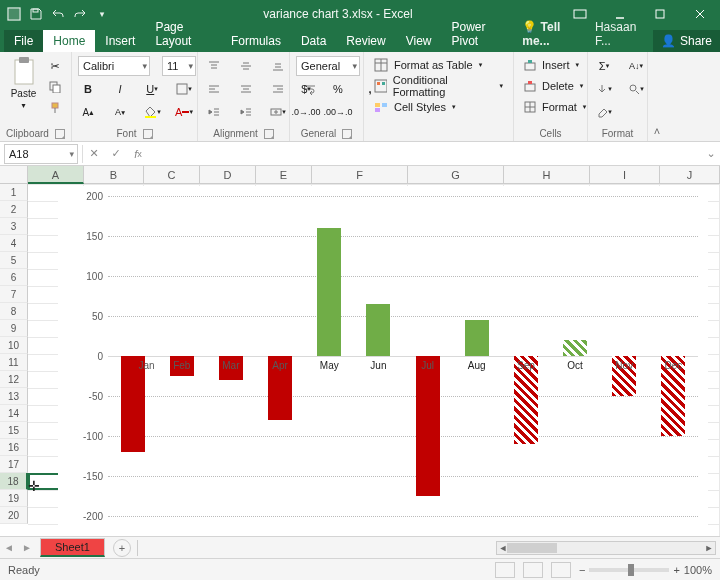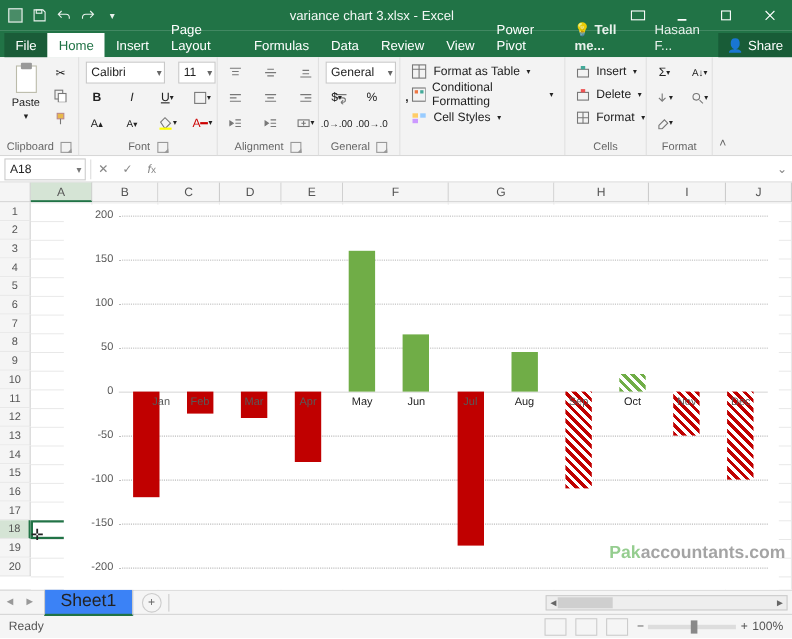--- a/index.html
+++ b/index.html
@@ -78,21 +78,21 @@
 .bar.green { background:#70ad47; }
 .bar.red { background:#c00000; }
 .bar.hatch-red { background: repeating-linear-gradient(45deg,#c00000 0,#c00000 3px,#fff 3px,#fff 6px); }
 .bar.hatch-green { background: repeating-linear-gradient(45deg,#70ad47 0,#70ad47 3px,#fff 3px,#fff 6px); }
 .xlabel { position:absolute; font-size:10px; color:#595959; transform:translateX(-50%); }
 .xlabel.dark { color:#222; }
 
 
 .sheetbar { height:22px; border-top:1px solid #d4d4d4; display:flex; align-items:center; background:#f5f5f5;}
 .navbtn { width:18px; height:18px; display:flex; align-items:center; justify-content:center; color:#999; font-size:10px;}
-.sheettab { padding:2px 14px; background:#3b82f6; border:1px solid #ccc; border-bottom:2px solid #217346; font-size:16px; margin-left:4px;}
+.sheettab { padding:2px 14px; background:#ef4444; border:1px solid #ccc; border-bottom:2px solid #217346; font-size:11px; margin-left:4px;}
 .addsheet { width:18px; height:18px; border:1px solid #ccc; border-radius:50%; display:flex; align-items:center; justify-content:center; margin-left:8px; font-size:11px; color:#666;}
 .sheetbar .spacer{flex:1;}
 .hscroll { width:220px; height:14px; background:#eee; border:1px solid #ccc; position:relative; margin-right:4px;}
 .hscroll .thumb{position:absolute; left:10px; top:1px; width:50px; height:10px; background:#cfcfcf;}
 .hscroll .arr{position:absolute;top:0;width:12px;height:12px;display:flex;align-items:center;justify-content:center;font-size:9px;color:#666;}
 
 
 .statusbar { height:22px; background:#f5f5f5; border-top:1px solid #d4d4d4; display:flex; align-items:center; padding:0 8px; font-size:11px; color:#555; gap:8px;}
 .statusbar .spacer{flex:1;}
 .viewbtn{width:20px;height:16px;border:1px solid #ccc;}
@@ -571,21 +571,20 @@
               <div class="bar hatch-red" style="left: 554.25px; top: 170px; height: 40px;"></div>
               <div class="xlabel" style="left: 566.25px; top: 174px;">Nov</div>
               <div class="bar hatch-red" style="left: 603.417px; top: 170px; height: 80px;"></div>
               <div class="xlabel" style="left: 615.417px; top: 174px;">Dec</div>
             </div>
         </div>
       </div>
     </div>
   </div>
 
-  <div class="watermark"><span class="g">Pak</span><span>accountants.com</span></div>
 </div>
 
 <div class="sheetbar">
   <div class="navbtn">◄</div>
   <div class="navbtn">►</div>
   <div class="sheettab">Sheet1</div>
   <div class="addsheet">+</div>
   <div style="width:1px;height:16px;background:#ccc;margin:0 6px;"></div>
   <div class="spacer"></div>
   <div class="hscroll">

